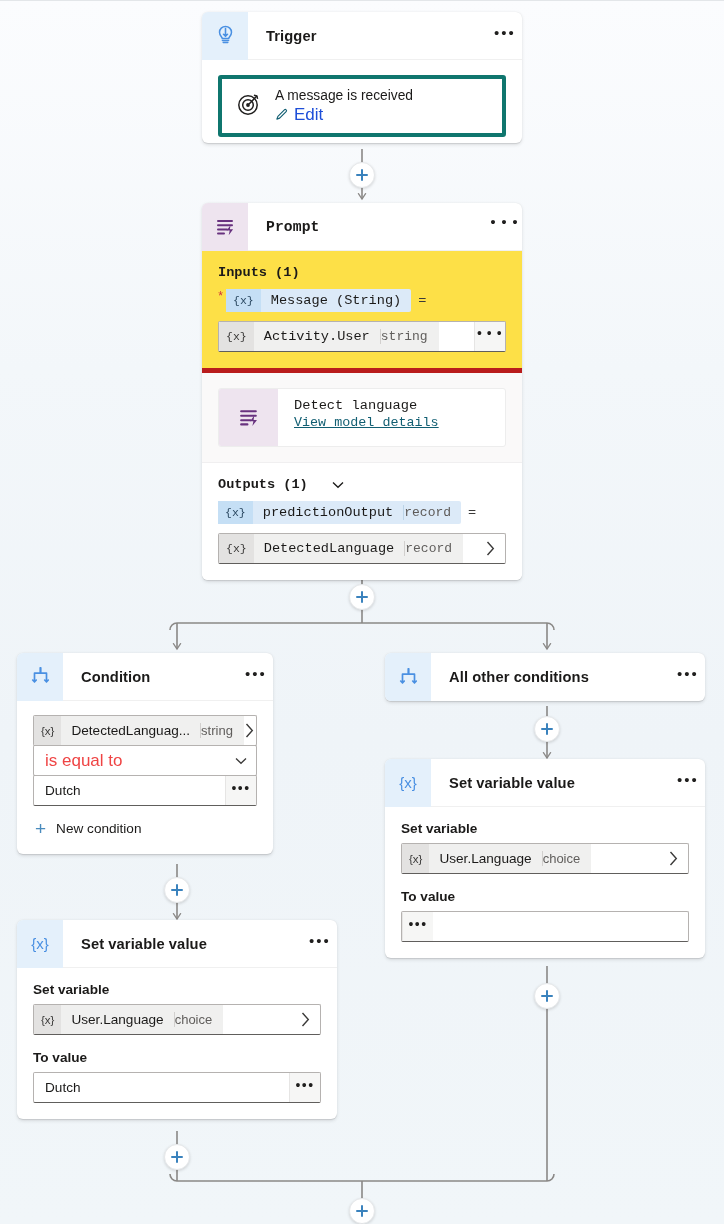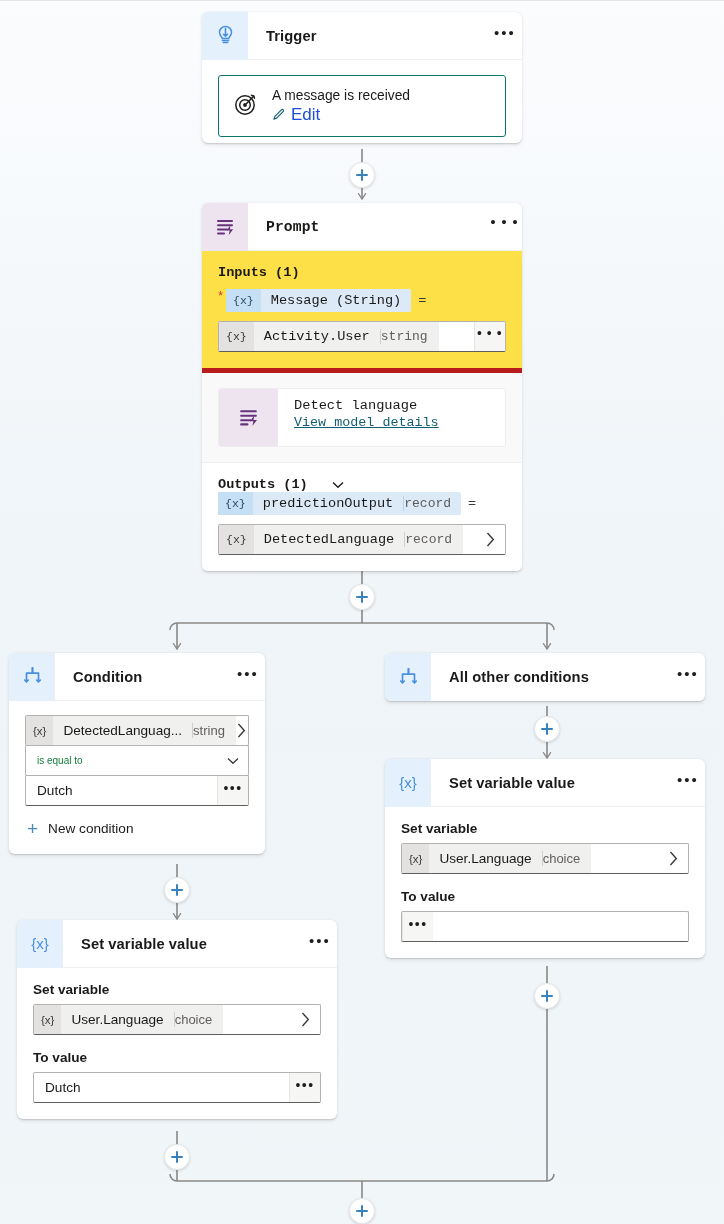--- a/index.html
+++ b/index.html
@@ -103,21 +103,21 @@
   .field .chev {
     width: 30px; height: 100%; display: flex; align-items: center; justify-content: center;
     color: #3b3a39; cursor: pointer;
   }
 
   .dropdown {
     display: flex; align-items: center; height: 31px; border: 1px solid #b5b2b0;
     border-bottom: 1.8px solid #605e5c; border-radius: 2px; background: #fff;
     margin-top: -1px; cursor: pointer;
   }
-  .dropdown .dval { font-size: 10px; color: #15803d; padding: 0 11px; flex: 1 1 auto; }
+  .dropdown .dval { font-size: 17px; color: #ef4444; padding: 0 11px; flex: 1 1 auto; }
   .dropdown .dcar { width: 30px; display: flex; align-items: center; justify-content: center; color: #3b3a39; }
 
   .newcond { display: flex; align-items: center; gap: 10px; margin-top: 13px; cursor: pointer; }
   .newcond .pl { color: #4a8bbd; font-size: 19px; line-height: 1; font-weight: 300; margin-left: 2px;}
   .newcond .tx { font-size: 13.6px; color: #1b1a19; }
 
   
   .shaded { background: #faf9f9; border-top: 5px solid #b91c1c; padding: 15px 16px; }
   .modelcard {
     display: flex; align-items: stretch; background: #ffffff;
@@ -125,25 +125,25 @@
   }
   .modelcard .mico {
     width: 59px; background: #eee4ef; display: flex; align-items: center; justify-content: center;
     flex: 0 0 59px;
   }
   .modelcard .mtxt { padding: 9px 0 0 16px; display: flex; flex-direction: column; gap: 2px; }
   .modelcard .mtitle { font-size: 13.7px; color: #1b1a19; }
   .modelcard .mlink { font-size: 13.4px; color: #115e72; text-decoration: underline; cursor: pointer; }
 
   .outsec { background: #fff; border-top: 1px solid #f0eff0; padding: 14px 16px 16px; }
-  .out-head { display: flex; align-items: center; gap: 24px; cursor: pointer; }
+  .out-head { display: flex; align-items: center; gap: 24px; margin-bottom: 9px; cursor: pointer; }
   .out-head .t { font-size: 13.6px; font-weight: 600; color: #1b1a19; }
 
   .triggercard {
-    margin: 15px 16px 6px 16px; border: 1px solid #0f766e; border-radius: 3px;
+    margin: 15px 16px 6px 16px; border: 4px solid #0f766e; border-radius: 3px;
     background: #fff; display: flex; align-items: center; height: 62px; padding-left: 14px; gap: 14px;
   }
   .triggercard .ttxt { display: flex; flex-direction: column; gap: 2px; }
   .triggercard .t1 { font-size: 13.8px; color: #1b1a19; }
   .trowlink { display: flex; align-items: center; gap: 6px; cursor: pointer; }
   .trowlink .lk { font-size: 17px; color: #1d4ed8; }
 
   .prompt-wrap { background:#fde047; }
 </style>
 </head>
@@ -315,21 +315,21 @@
         <span class="grow"></span>
         <span class="chev">
           <svg width="9" height="15" viewBox="0 0 9 15">
               <path d="M1.5 1 L7.3 7.5 L1.5 14" fill="none" stroke="#3b3a39" stroke-width="1.4"></path>
             </svg>
         </span>
       </div>
     </div>
   </div>
 
-  <div class="node" style="left:9px; top:652px; width:256px;">
+  <div class="node" style="left:17px; top:652px; width:256px;">
     <div class="node-head">
       <div class="node-ico ico-blue">
         <svg width="21" height="19" viewBox="0 0 21 19">
           <path d="M10.5 1 v4.6" stroke="#4a90e2" stroke-width="2.2" stroke-linecap="round" fill="none"></path>
           <path d="M4.5 13 V6.2 h12 V13" stroke="#4a90e2" stroke-width="1.7" fill="none" stroke-linejoin="round"></path>
           <path d="M4.5 12.4 v2.6 M2.6 13.1 l1.9 2 1.9-2" stroke="#4a90e2" stroke-width="1.5" fill="none" stroke-linecap="round" stroke-linejoin="round"></path>
           <path d="M16.5 12.4 v2.6 M14.6 13.1 l1.9 2 1.9-2" stroke="#4a90e2" stroke-width="1.5" fill="none" stroke-linecap="round" stroke-linejoin="round"></path>
         </svg>
       </div>
       <div class="node-title">Condition</div>

